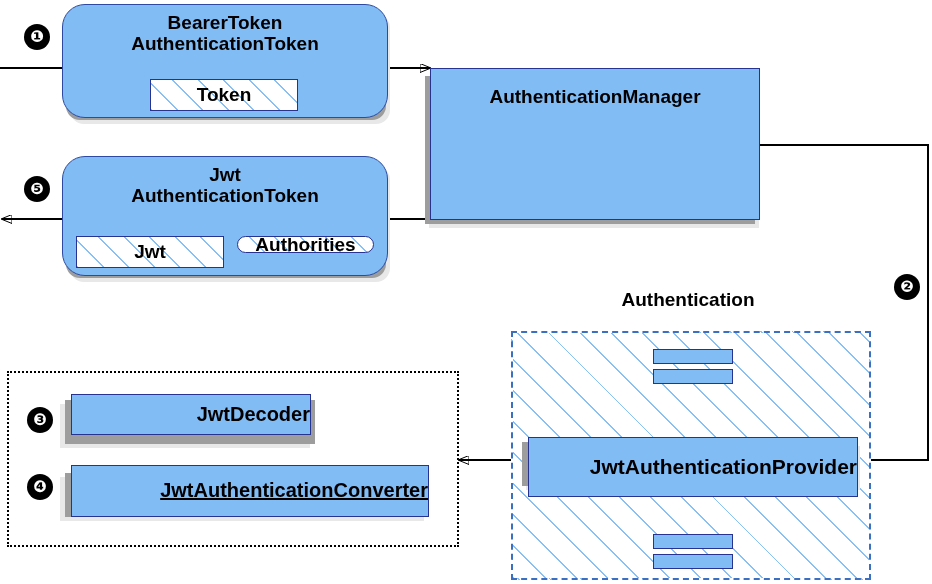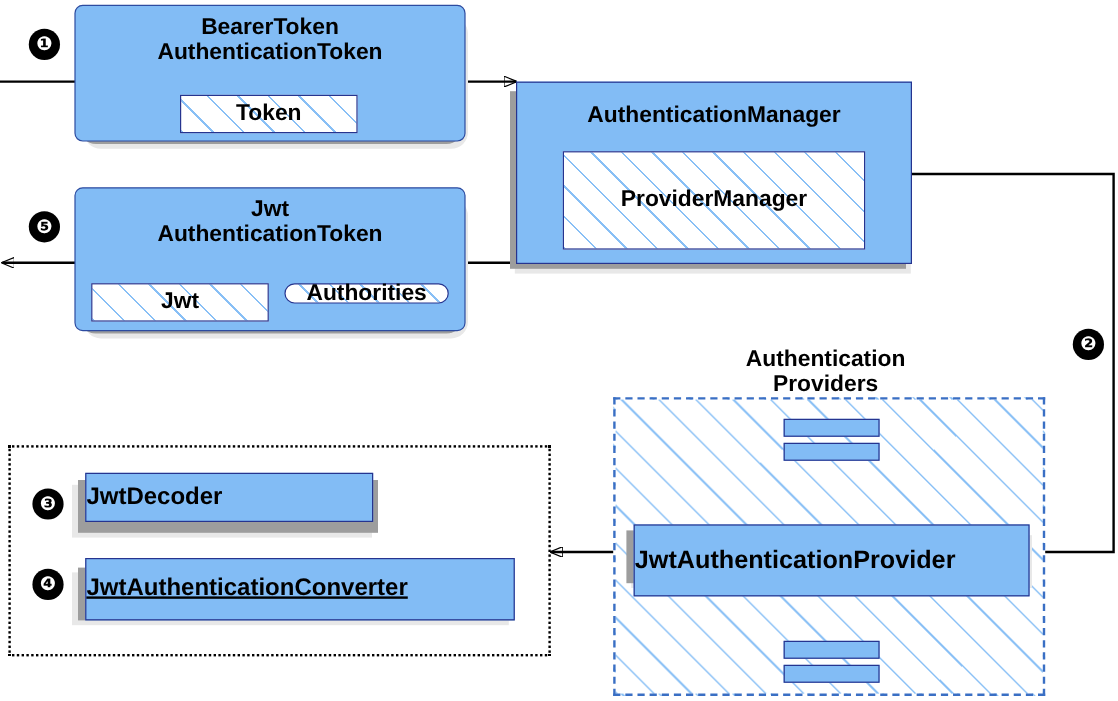--- a/index.html
+++ b/index.html
@@ -29,28 +29,28 @@
     background: #9d9d9d;
   }
 
   .blue-box {
     position: absolute;
     background: #82bcf5;
     border: 1.5px solid #26348f;
     box-sizing: border-box;
     display: flex;
     align-items: center;
-    justify-content: flex-start;
+    justify-content: flex-end;
     text-align: center;
     color: #000000;
     font-weight: bold;
     line-height: 1.08;
   }
   .blue-box.rounded {
-    border-radius: 7px;
+    border-radius: 23px;
     border: 1.5px solid #2c4ba0;
   }
 
   
   .hatch-box {
     position: absolute;
     box-sizing: border-box;
     border: 1.5px solid #26348f;
     background-color: #ffffff;
     background-image: repeating-linear-gradient(
@@ -178,23 +178,20 @@
   </div>
   <div class="bullet" style="left:24px; top:24px;">
     <span>❶</span>
   </div>
 
   <div class="shadow-far" style="left:429px; top:80px; width:330px; height:148px;"></div>
   <div class="shadow-near" style="left:425px; top:76px; width:330px; height:148px;"></div>
   <div class="blue-box" style="left:430px; top:68px; width:330px; height:152px; font-size:19px; flex-direction:column; justify-content:flex-start; padding-top:18px;">
     <span>AuthenticationManager</span>
   </div>
-  <div class="hatch-box" style="left:469px; top:126px; width:252px; height:82px; font-size:19px;">
-    <span>ProviderManager</span>
-  </div>
 
   <div class="shadow-far" style="left:70px; top:166px; width:320px; height:116px; border-radius:14px;"></div>
   <div class="shadow-near" style="left:66px; top:162px; width:320px; height:116px; border-radius:14px;"></div>
   <div class="blue-box rounded" style="left:62px; top:156px; width:326px; height:120px; font-size:19px; flex-direction:column; justify-content:flex-start; padding-top:8px;">
     <div style="width:100%;">
       <div>Jwt</div>
       <div>AuthenticationToken</div>
     </div>
   </div>
   <div class="hatch-box" style="left:76px; top:236px; width:148px; height:32px; font-size:19px;">
@@ -202,21 +199,20 @@
   </div>
   <div class="hatch-box" style="left:237px; top:236px; width:137px; height:17px; font-size:19px;border-radius:13px;">
     <span>Authorities</span>
   </div>
   <div class="bullet" style="left:24px; top:176px;">
     <span>❺</span>
   </div>
 
   <div class="plain-label" style="left:563px; top:268px; width:250px; font-size:19px;margin-top:21px;">
     <div>Authentication</div>
-    <div>Providers</div>
   </div>
 
   <div class="dashed-region" style="left:511px; top:331px; width:360px; height:249px;"></div>
 
   <div class="blue-box" style="left:653px; top:349px; width:80px; height:15px; border-width:1.5px;"></div>
   <div class="blue-box" style="left:653px; top:369px; width:80px; height:15px; border-width:1.5px;"></div>
 
   <div class="shadow-far" style="left:526px; top:446px; width:334px; height:44px;"></div>
   <div class="shadow-near" style="left:522px; top:442px; width:334px; height:44px;"></div>
   <div class="blue-box" style="left:528px; top:437px; width:330px; height:60px; font-size:21px;">

